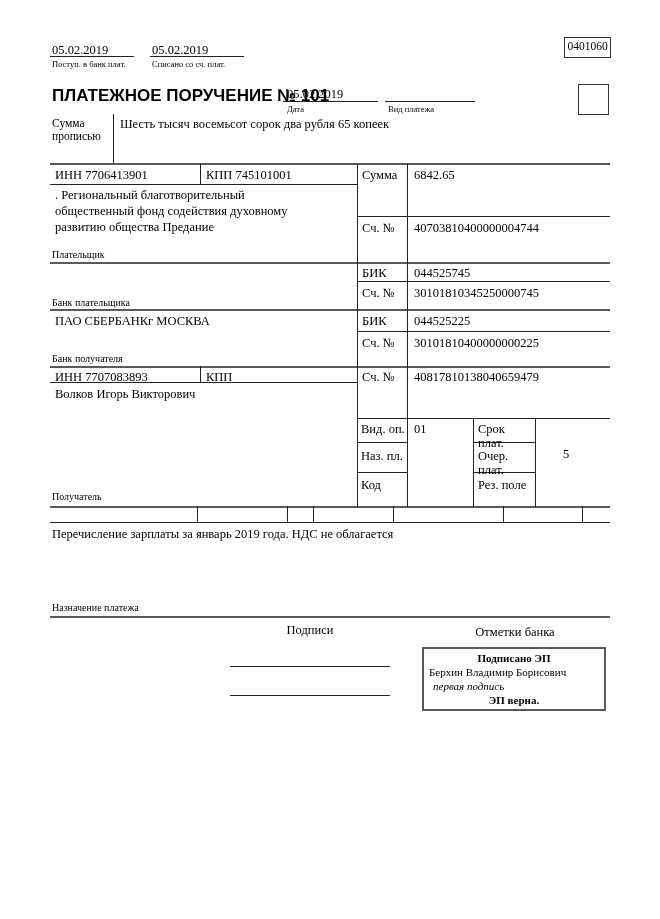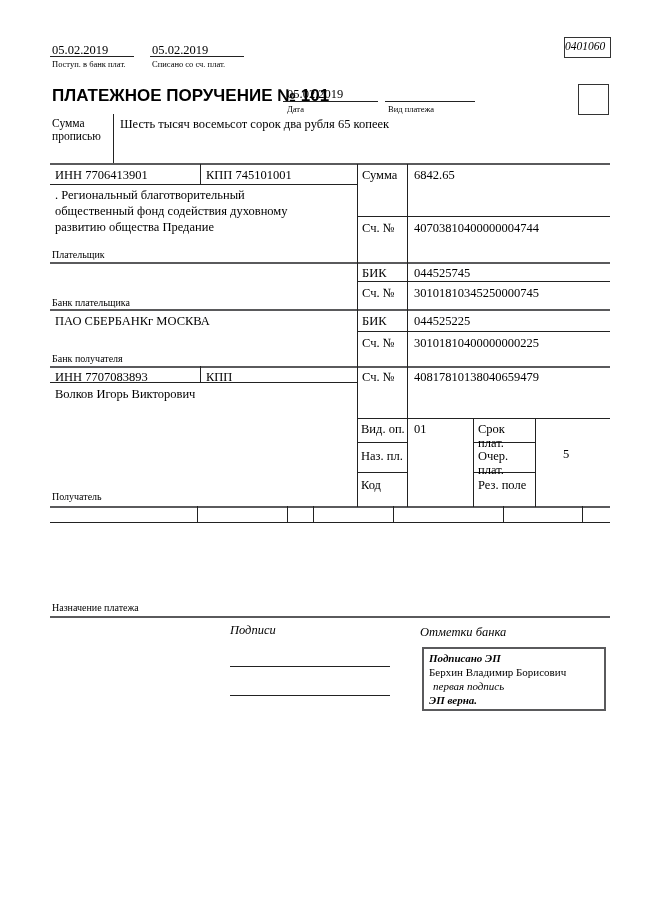--- a/index.html
+++ b/index.html
@@ -14,21 +14,21 @@
   .v1{position:absolute;width:0;border-left:1px solid #222;}
   .box{position:absolute;border:1px solid #333;box-sizing:border-box;}
   .title{font-family:"Liberation Sans", sans-serif;font-weight:bold;font-size:17px;}
   .stamp{position:absolute;left:50px;top:622px;width:178px;height:130px;
          border:2px solid #2323bd;box-sizing:border-box;color:#2323bd;
          padding:2px 5px;font-size:11.5px;line-height:13.8px;}
   .stamp-line{min-height:13.8px;}
   .bankbox{position:absolute;left:422px;top:647px;width:184px;height:64px;
            border:2px solid #5a5a5c;box-sizing:border-box;font-size:11px;
            line-height:14px;padding:2px 5px;}
-  .center{text-align:left;font-style:italic;}
+  .center{text-align:center;}
   .bold{font-weight:bold;}
   .italic{font-style:italic;}
 </style>
 </head>
 <body>
 
 <div class="page">
 
   <div class="t" style="left:52px;top:43px;">05.02.2019</div>
   <div class="h1" style="left:50px;top:56px;width:84px;"></div>
@@ -120,20 +120,21 @@
 
   <div class="t" style="left:361px;top:422px;">Вид. оп.</div>
   <div class="t" style="left:414px;top:422px;">01</div>
   <div class="t wrap" style="left:478px;top:422px;width:52px;">Срок плат.</div>
   <div class="t" style="left:361px;top:449px;">Наз. пл.</div>
   <div class="t wrap" style="left:478px;top:449px;width:52px;">Очер. плат.</div>
   <div class="t" style="left:563px;top:447px;">5</div>
   <div class="t" style="left:361px;top:478px;">Код</div>
   <div class="t wrap" style="left:478px;top:478px;width:56px;">Рез. поле</div>
 
+  <div class="t" style="left:52px;top:527px;">Перечисление зарплаты за январь 2019 года. НДС не облагается</div>
   <div class="t sec" style="left:52px;top:602px;">Назначение платежа</div>
   <div class="h2" style="left:50px;top:616px;width:560px;"></div>
 
 
   <div class="t center" style="left:230px;top:623px;width:160px;">Подписи</div>
   <div class="h1" style="left:230px;top:666px;width:160px;"></div>
   <div class="h1" style="left:230px;top:695px;width:160px;"></div>
 
   <div class="t center" style="left:420px;top:625px;width:190px;">Отметки банка</div>
   <div class="bankbox">

